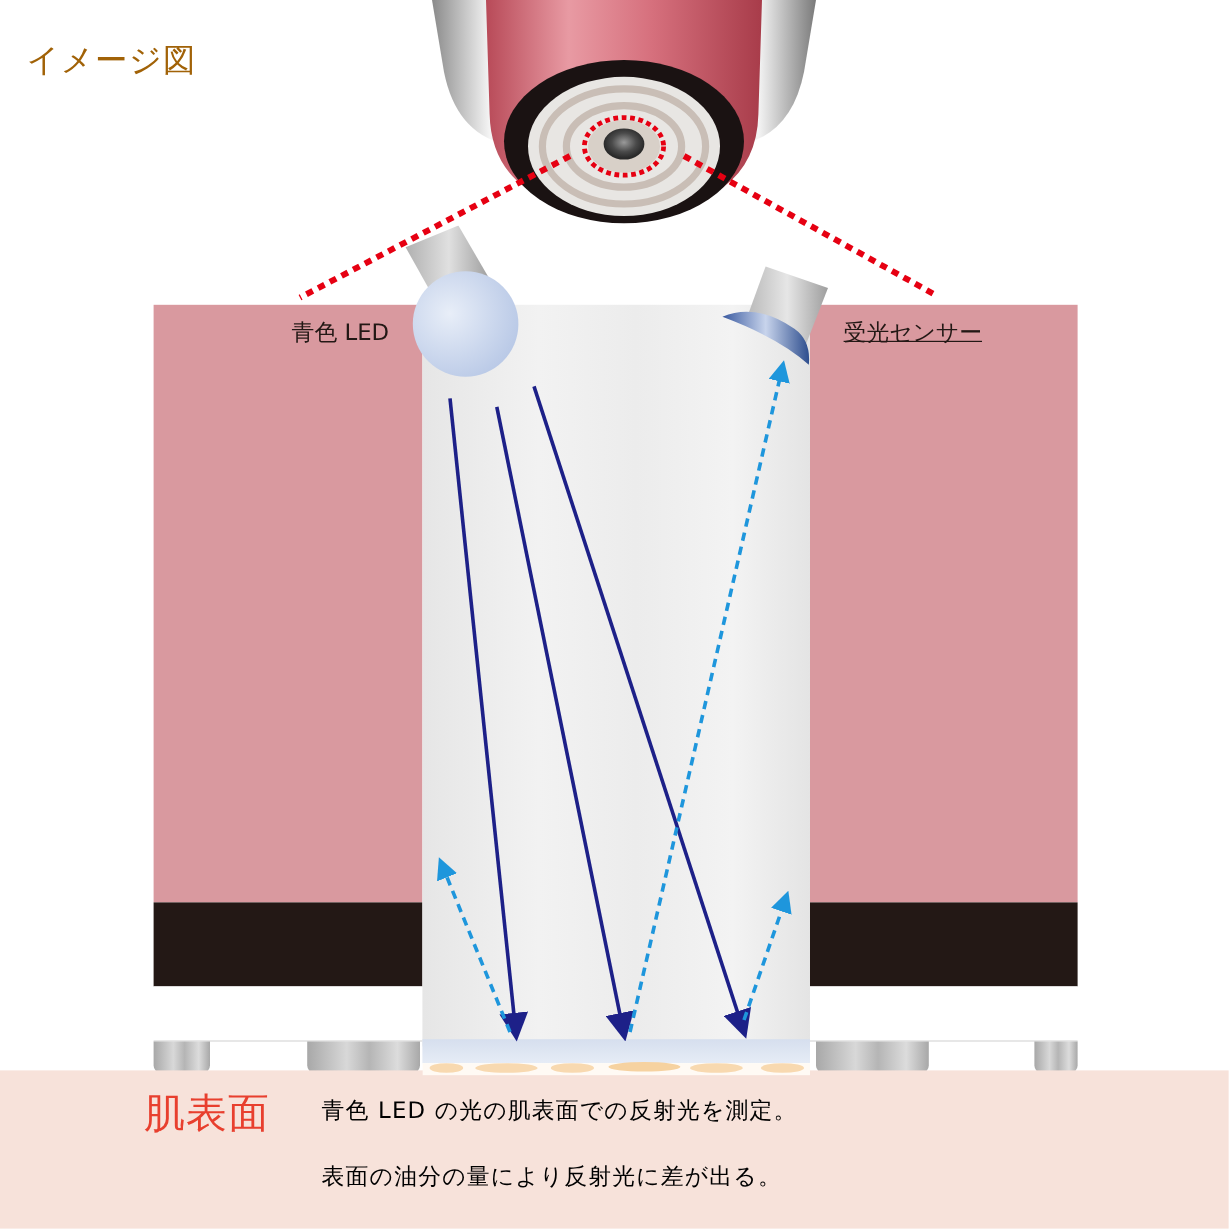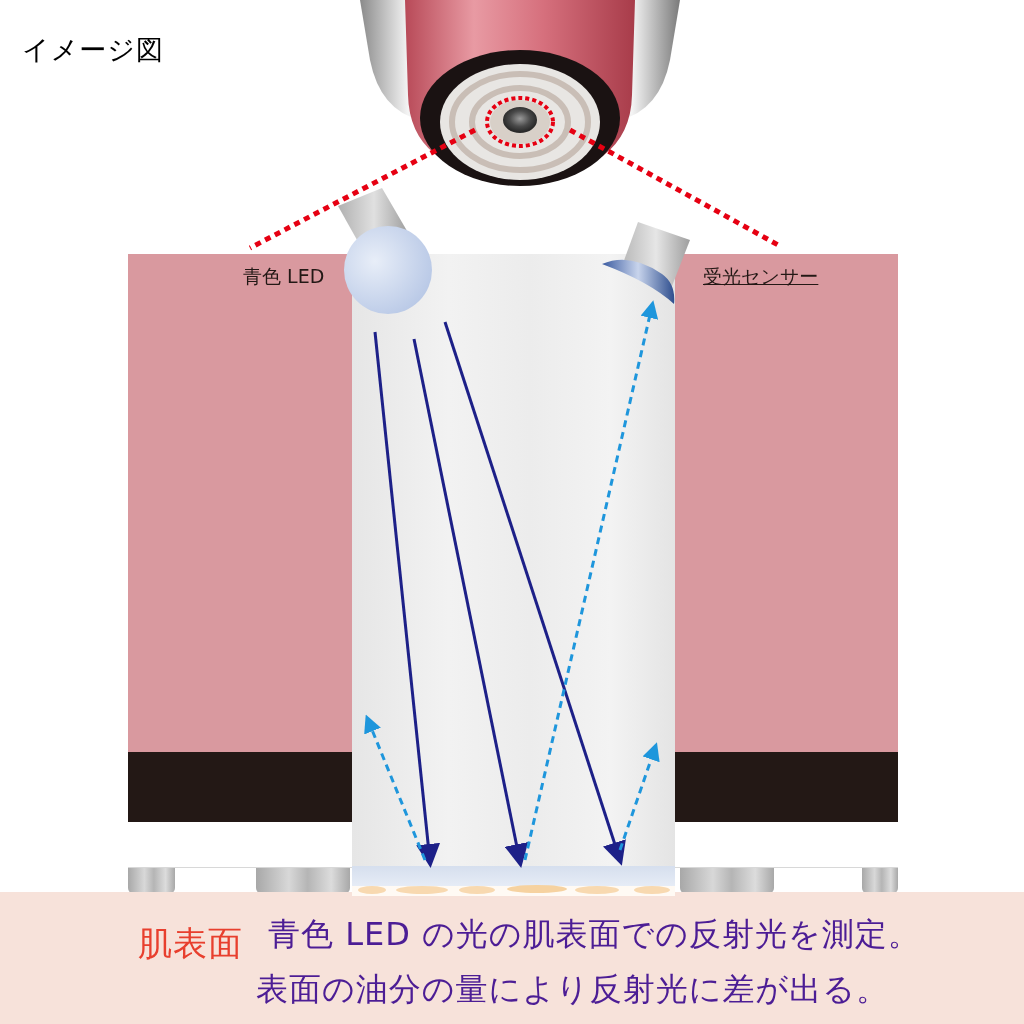--- a/index.html
+++ b/index.html
@@ -1,31 +1,31 @@
 <!DOCTYPE html>
 <html><head>
 <meta charset="utf-8">
 <style>
   html, body { margin:0; padding:0; }
   body { width:1024px; height:1024px; position:relative; background:#ffffff; overflow:hidden;
          font-family:"DejaVu Sans", "Liberation Sans", sans-serif; }
   .abs { position:absolute; }
-  #title { left:22px; top:32px; font-size:27px; color:#000000; letter-spacing:1px; }
+  #title { left:22px; top:32px; font-size:27px; color:#a16207; letter-spacing:1px; }
   .block-pink { background:#d9999f; }
   .block-dark { background:#231815; }
   .block-white { background:#ffffff; }
   .foot { background:linear-gradient(90deg,#a8a8a8 0%,#d8d8d8 35%,#b5b5b5 55%,#dcdcdc 80%,#a8a8a8 100%);
           border-radius:0 0 6px 6px; }
   #gap { left:352px; top:254px; width:323px; height:618px;
          background:linear-gradient(90deg,#e6e6e6 0%,#f2f2f2 30%,#ececec 55%,#f3f3f3 80%,#e4e4e4 100%); }
   #film { left:352px; top:866px; width:323px; height:20px; background:linear-gradient(180deg,#d6dfee,#e6ecf6); }
   #skin { left:0; top:892px; width:1024px; height:132px; background:#f7e2da; }
   .label { font-size:19px; color:#231815;text-align:center; }
-  #caption-head { left:138px; top:905px; font-size:34px; color:#e83f2e; letter-spacing:1px;margin-top:16px; }
-  .caption { font-size:32px; color:#4c1d95; letter-spacing:1px; }
+  #caption-head { left:120px; top:905px; font-size:34px; color:#e83f2e; letter-spacing:1px; }
+  .caption { font-size:19px; color:#000000; letter-spacing:1px; }
 </style>
 </head>
 <body>
 
 <div id="title" class="abs">イメージ図</div>
 
 <svg class="abs" style="left:340px;top:0;" width="360" height="200">
   <defs>
     <linearGradient id="silver" x1="0" x2="1">
       <stop offset="0" stop-color="#8a8a8a"></stop>
@@ -138,13 +138,13 @@
   <line x1="425" y1="860" x2="368" y2="720" stroke="#1e96dc" stroke-width="3" stroke-dasharray="7 5" marker-end="url(#ahLight)"></line>
   <line x1="525" y1="860" x2="652" y2="306" stroke="#1e96dc" stroke-width="3" stroke-dasharray="7 5" marker-end="url(#ahLight)"></line>
   <line x1="620" y1="850" x2="655" y2="748" stroke="#1e96dc" stroke-width="3" stroke-dasharray="7 5" marker-end="url(#ahLight)"></line>
 </svg>
 
 <div class="abs label" style="left:243px;top:264px;">青色 LED</div>
 <div class="abs label" style="left:703px;top:264px;text-decoration:underline;">受光センサー</div>
 
 <div id="caption-head" class="abs">肌表面</div>
 <div class="abs caption" style="left:268px;top:913px;">青色 LED の光の肌表面での反射光を測定。</div>
-<div class="abs caption" style="left:256px;top:968px;">表面の油分の量により反射光に差が出る。</div>
+<div class="abs caption" style="left:268px;top:968px;">表面の油分の量により反射光に差が出る。</div>
 
 </body></html>

